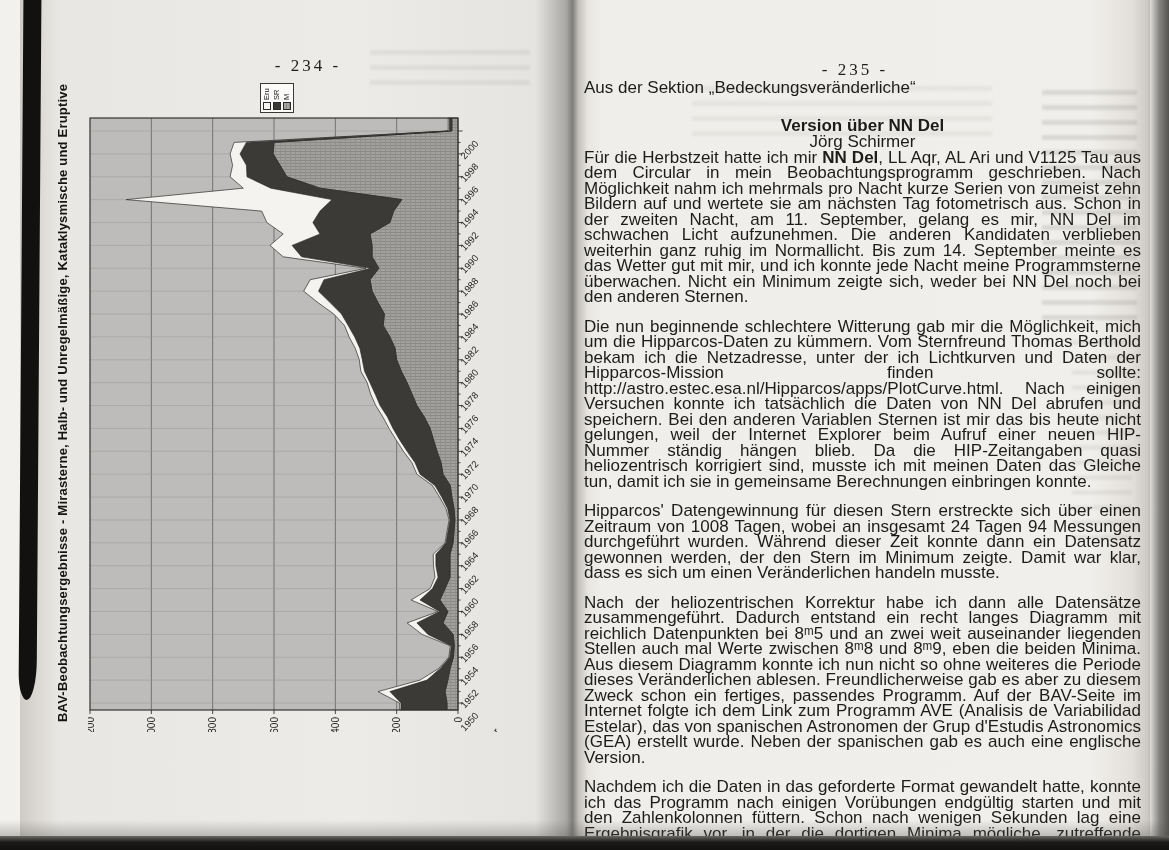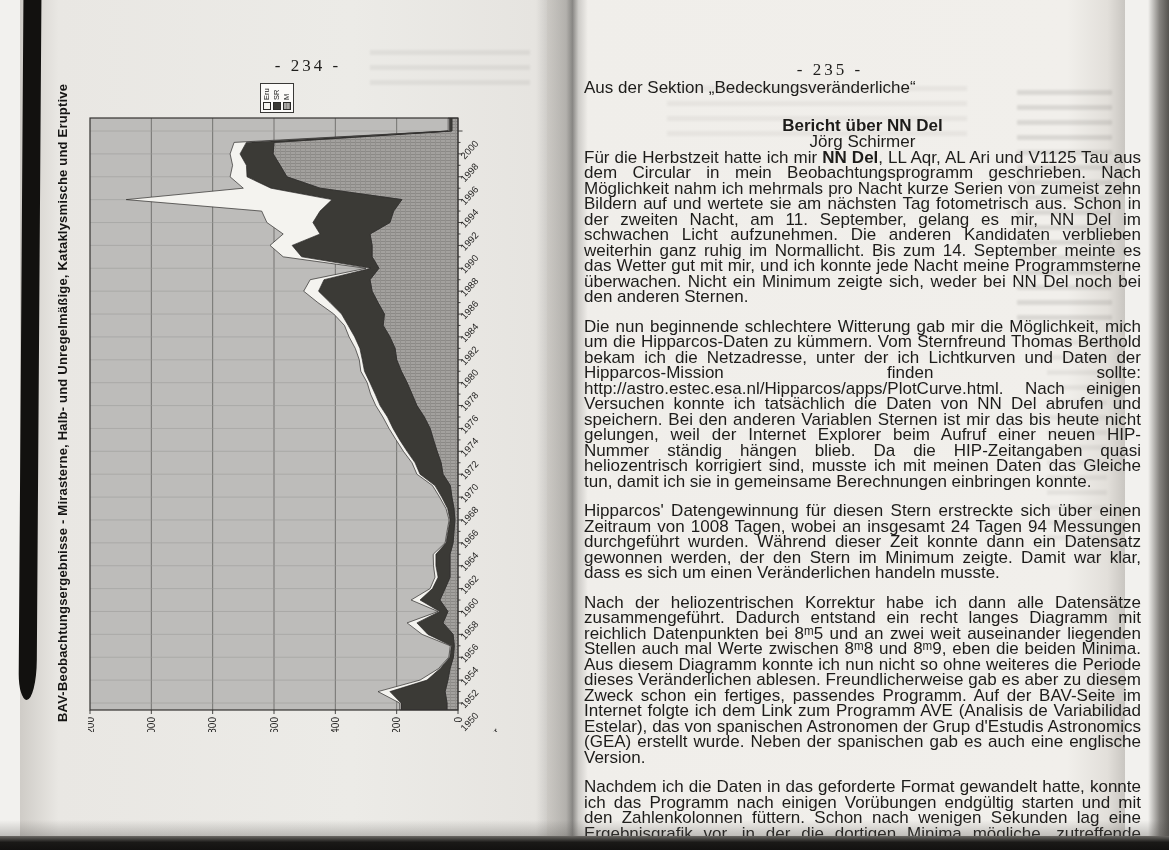--- a/index.html
+++ b/index.html
@@ -2,21 +2,21 @@
 <html><head>
 <meta charset="utf-8">
 <style>
   html,body{margin:0;padding:0;background:#3a3835;}
   #stage{position:relative;width:1169px;height:850px;overflow:hidden;
          background:#f2f1ee;font-family:"Liberation Sans",sans-serif;}
   .abs{position:absolute;}
   
   #page-left{left:20px;top:0;width:552px;height:850px;
     background:linear-gradient(90deg,#cfccc7 0%,#e9e7e3 7%,#ecebe7 60%,#e6e4e0 93%,#dcdad6 100%);}
-  #page-right{left:547px;top:0;width:578px;height:850px;
+  #page-right{left:572px;top:0;width:578px;height:850px;
     background:linear-gradient(90deg,#dedbd6 0%,#f0eeea 5%,#f1efeb 90%,#e2dfda 97%,#c9c6c1 100%);}
   #gutter{left:536px;top:0;width:52px;height:850px;pointer-events:none;
     background:linear-gradient(90deg,rgba(50,48,45,0) 0%,rgba(50,48,45,.30) 58%,rgba(25,24,22,.48) 70%,rgba(50,48,45,.18) 82%,rgba(0,0,0,0) 100%);}
   #edge-left-strip{left:21px;top:-6px;width:18px;height:706px;background:#12110f;
     border-radius:0 0 55% 45%/0 0 40px 26px; transform:rotate(.4deg);}
   #edge-right{left:1148px;top:0;width:21px;height:850px;
     background:linear-gradient(90deg,rgba(120,117,112,.0),rgba(96,93,89,.75) 55%,#55534f 100%);}
   #shadow-bottom{left:0;top:820px;width:1169px;height:18px;
     background:linear-gradient(180deg,rgba(80,78,74,0),rgba(80,78,74,.35));}
   #strip-bottom{left:0;top:836px;width:1169px;height:14px;
@@ -213,21 +213,21 @@
         <text transform="translate(391 54.879999999999995) rotate(-48)" text-anchor="end" font-size="9.5" fill="#232221" font-family="Liberation Sans, sans-serif">1998</text>
         <line x1="370" y1="30.439999999999998" x2="372.5" y2="30.439999999999998" stroke="#343331" stroke-width="0.9"></line>
         <line x1="370" y1="19" x2="374.5" y2="19" stroke="#343331" stroke-width="0.9"></line>
         <text transform="translate(391 32) rotate(-48)" text-anchor="end" font-size="9.5" fill="#232221" font-family="Liberation Sans, sans-serif">2000</text>
         <text transform="translate(412 620) rotate(-48)" text-anchor="end" font-size="10" fill="#232221" font-family="Liberation Sans, sans-serif">Jahr</text>
       </g>
   </svg>
 
   <div class="abs" id="article">
     <div class="para" id="section-line">Aus der Sektion „Bedeckungsveränderliche“</div>
-    <div class="center" id="article-title">Bericht über NN Del</div>
+    <div class="center" id="article-title">Version über NN Del</div>
     <div class="center" id="article-author">Jörg Schirmer</div>
     <p class="para"><span>Für die Herbstzeit hatte ich mir </span><span class="bold">NN Del</span><span>, LL Aqr, AL Ari und V1125 Tau aus dem Circular in mein Beobachtungsprogramm geschrieben. Nach Möglichkeit nahm ich mehrmals pro Nacht kurze Serien von zumeist zehn Bildern auf und wertete sie am nächsten Tag fotometrisch aus. Schon in der zweiten Nacht, am 11. September, gelang es mir, NN Del im schwachen Licht aufzunehmen. Die anderen Kandidaten verblieben weiterhin ganz ruhig im Normallicht. Bis zum 14. September meinte es das Wetter gut mit mir, und ich konnte jede Nacht meine Programmsterne überwachen. Nicht ein Minimum zeigte sich, weder bei NN Del noch bei den anderen Sternen.</span></p>
     <p class="para"><span>Die nun beginnende schlechtere Witterung gab mir die Möglichkeit, mich um die Hipparcos-Daten zu kümmern. Vom Sternfreund Thomas Berthold bekam ich die Netzadresse, unter der ich Lichtkurven und Daten der Hipparcos-Mission finden sollte: http://astro.estec.esa.nl/Hipparcos/apps/PlotCurve.html. Nach einigen Versuchen konnte ich tatsächlich die Daten von NN Del abrufen und speichern. Bei den anderen Variablen Sternen ist mir das bis heute nicht gelungen, weil der Internet Explorer beim Aufruf einer neuen HIP-Nummer ständig hängen blieb. Da die HIP-Zeitangaben quasi heliozentrisch korrigiert sind, musste ich mit meinen Daten das Gleiche tun, damit ich sie in gemeinsame Berechnungen einbringen konnte.</span></p>
     <p class="para"><span>Hipparcos' Datengewinnung für diesen Stern erstreckte sich über einen Zeitraum von 1008 Tagen, wobei an insgesamt 24 Tagen 94 Messungen durchgeführt wurden. Während dieser Zeit konnte dann ein Datensatz gewonnen werden, der den Stern im Minimum zeigte. Damit war klar, dass es sich um einen Veränderlichen handeln musste.</span></p>
     <p class="para"><span>Nach der heliozentrischen Korrektur habe ich dann alle Datensätze zusammengeführt. Dadurch entstand ein recht langes Diagramm mit reichlich Datenpunkten bei 8ᵐ5 und an zwei weit auseinander liegenden Stellen auch mal Werte zwischen 8ᵐ8 und 8ᵐ9, eben die beiden Minima. Aus diesem Diagramm konnte ich nun nicht so ohne weiteres die Periode dieses Veränderlichen ablesen. Freundlicherweise gab es aber zu diesem Zweck schon ein fertiges, passendes Programm. Auf der BAV-Seite im Internet folgte ich dem Link zum Programm AVE (Analisis de Variabilidad Estelar), das von spanischen Astronomen der Grup d'Estudis Astronomics (GEA) erstellt wurde. Neben der spanischen gab es auch eine englische Version.</span></p>
     <p class="para"><span>Nachdem ich die Daten in das geforderte Format gewandelt hatte, konnte ich das Programm nach einigen Vorübungen endgültig starten und mit den Zahlenkolonnen füttern. Schon nach wenigen Sekunden lag eine Ergebnisgrafik vor, in der die dortigen Minima mögliche, zutreffende Perioden anzeigten. Der extremste Wert zeigte eine Periode von 9,669 d an. Diesen Vorschlag übernahm ich in mein Programm zur Erstellung eines Phasendiagramms. Wie die Abb.1 zeigt, ließen sich damit alle bisherigen Beobachtungen gut in einer Lichtkurve mit nur einem Hauptminimum ohne Nebenminimum darstellen; anscheinend ein typischer Algol-Veränderlicher.</span></p>
   </div>
 
   <div class="abs" id="gutter"></div>
   <div class="abs" id="edge-left-strip"></div>

